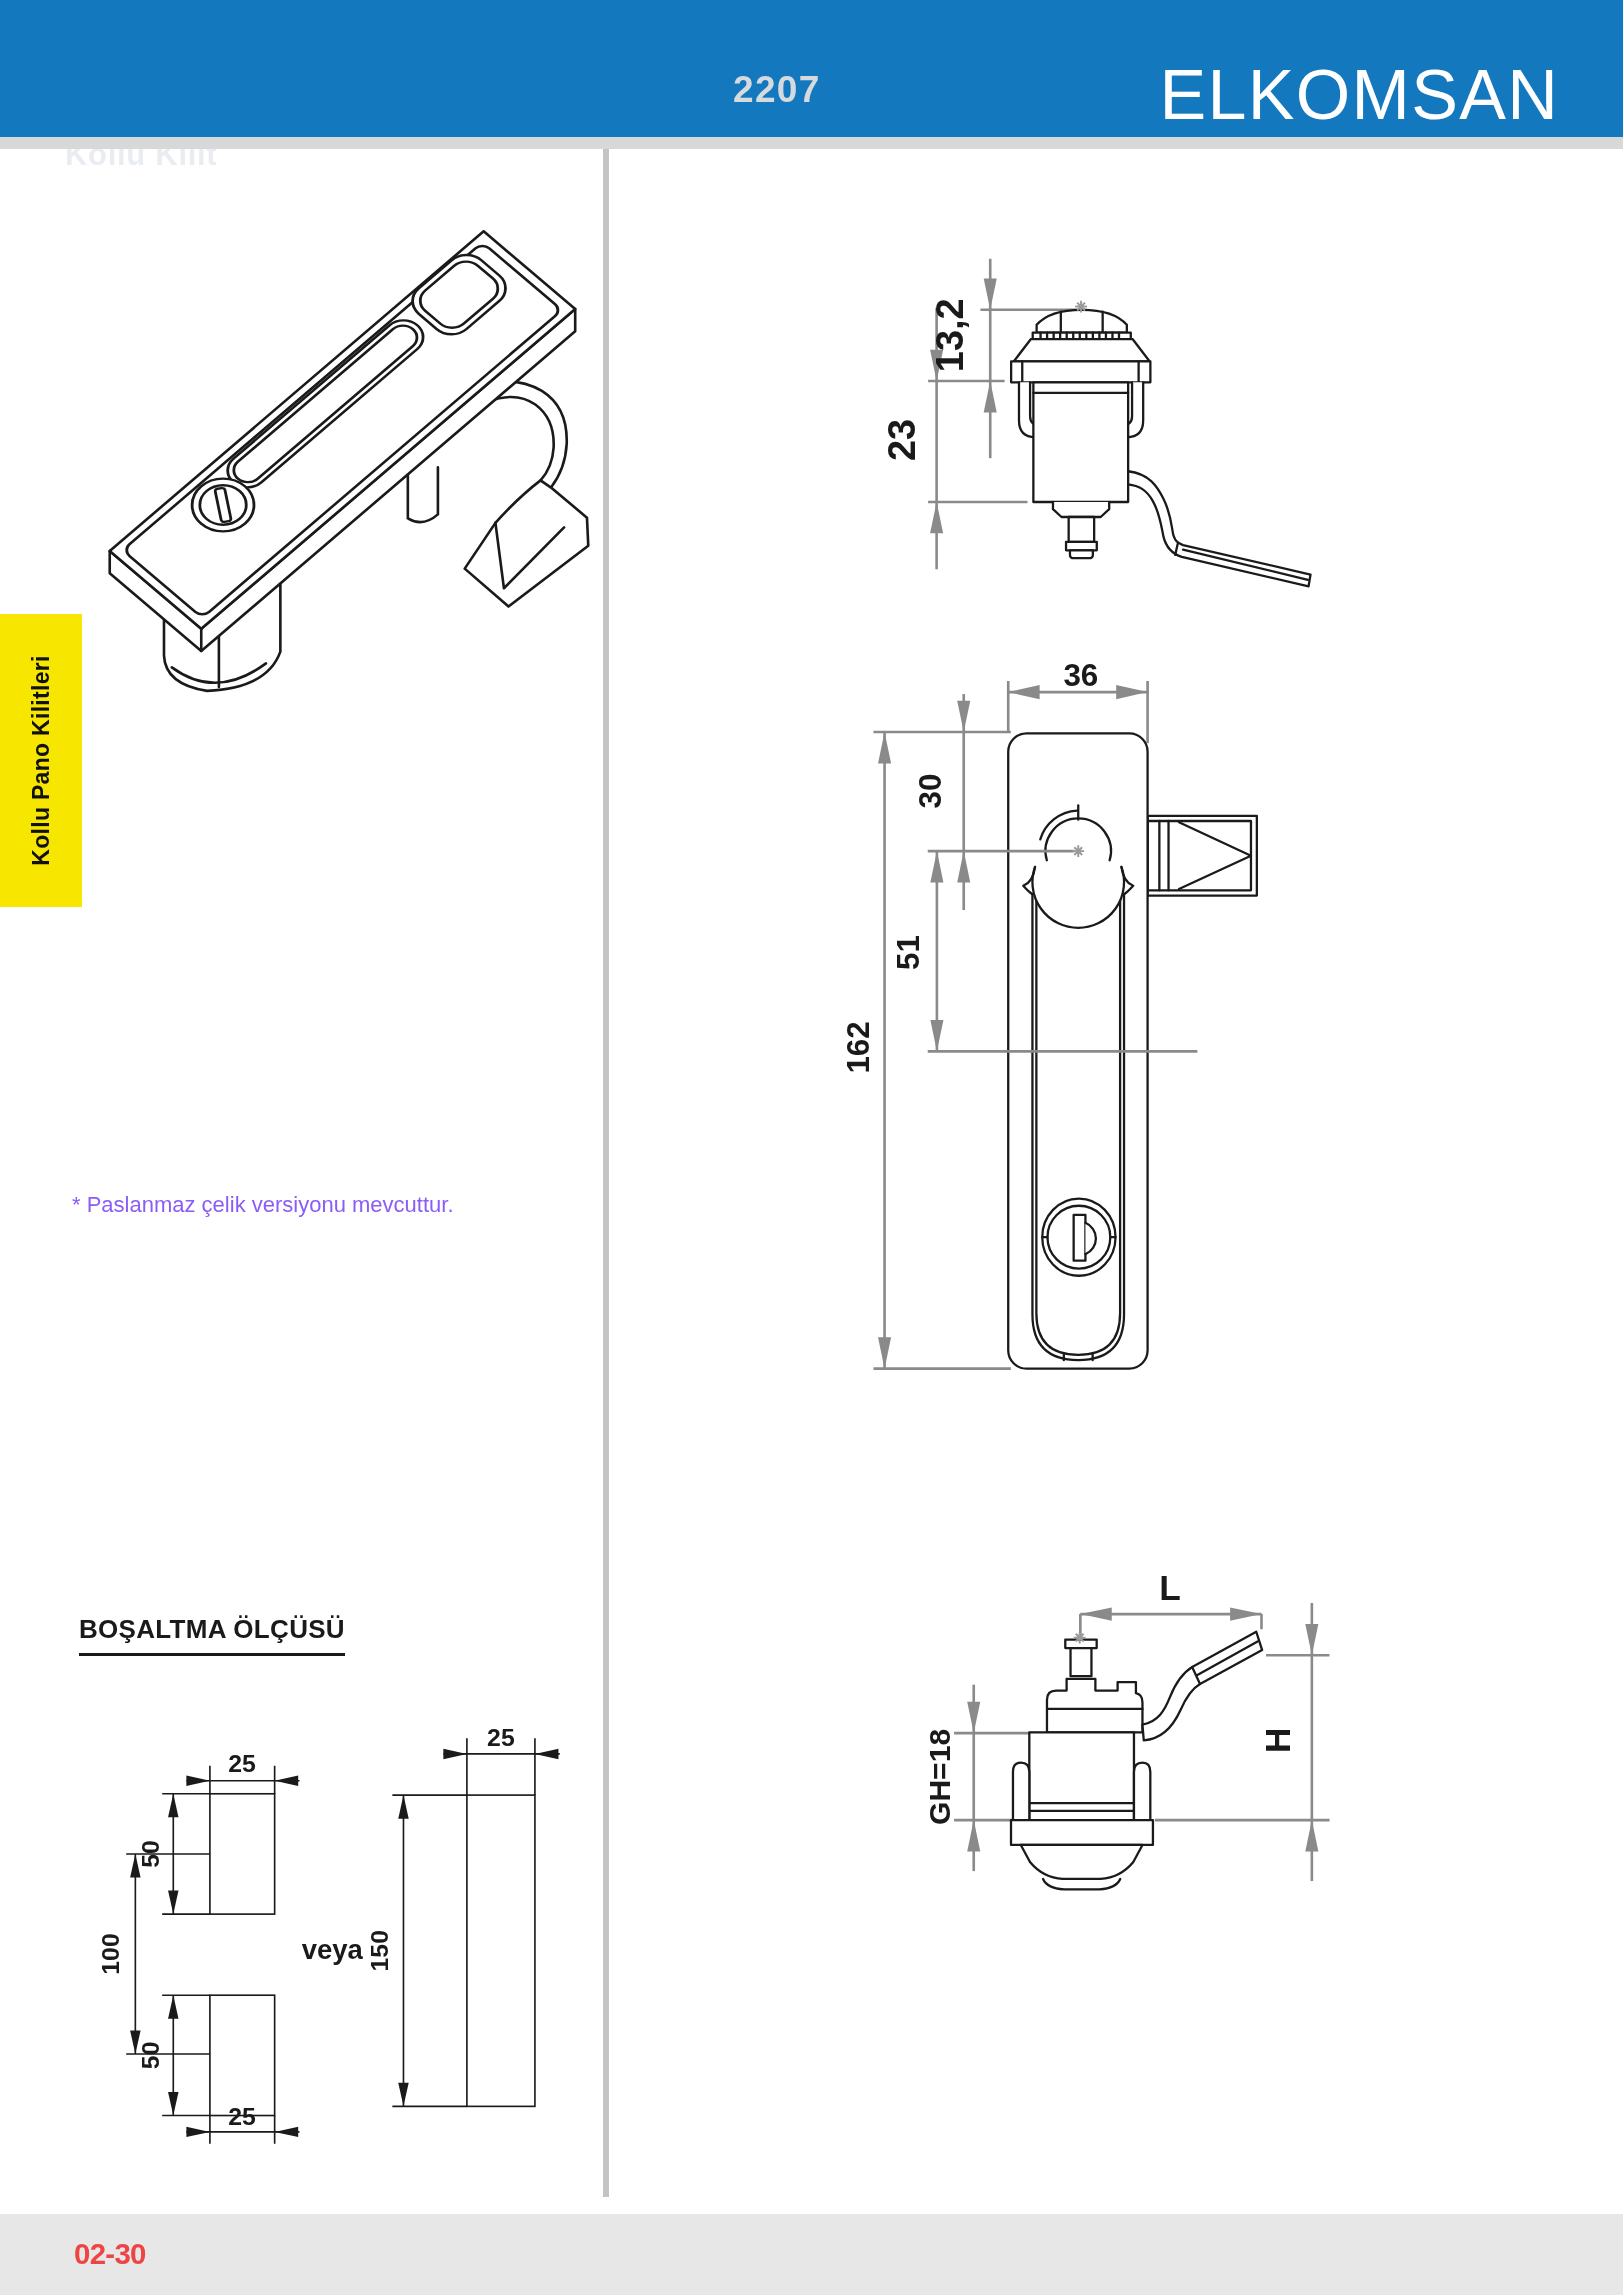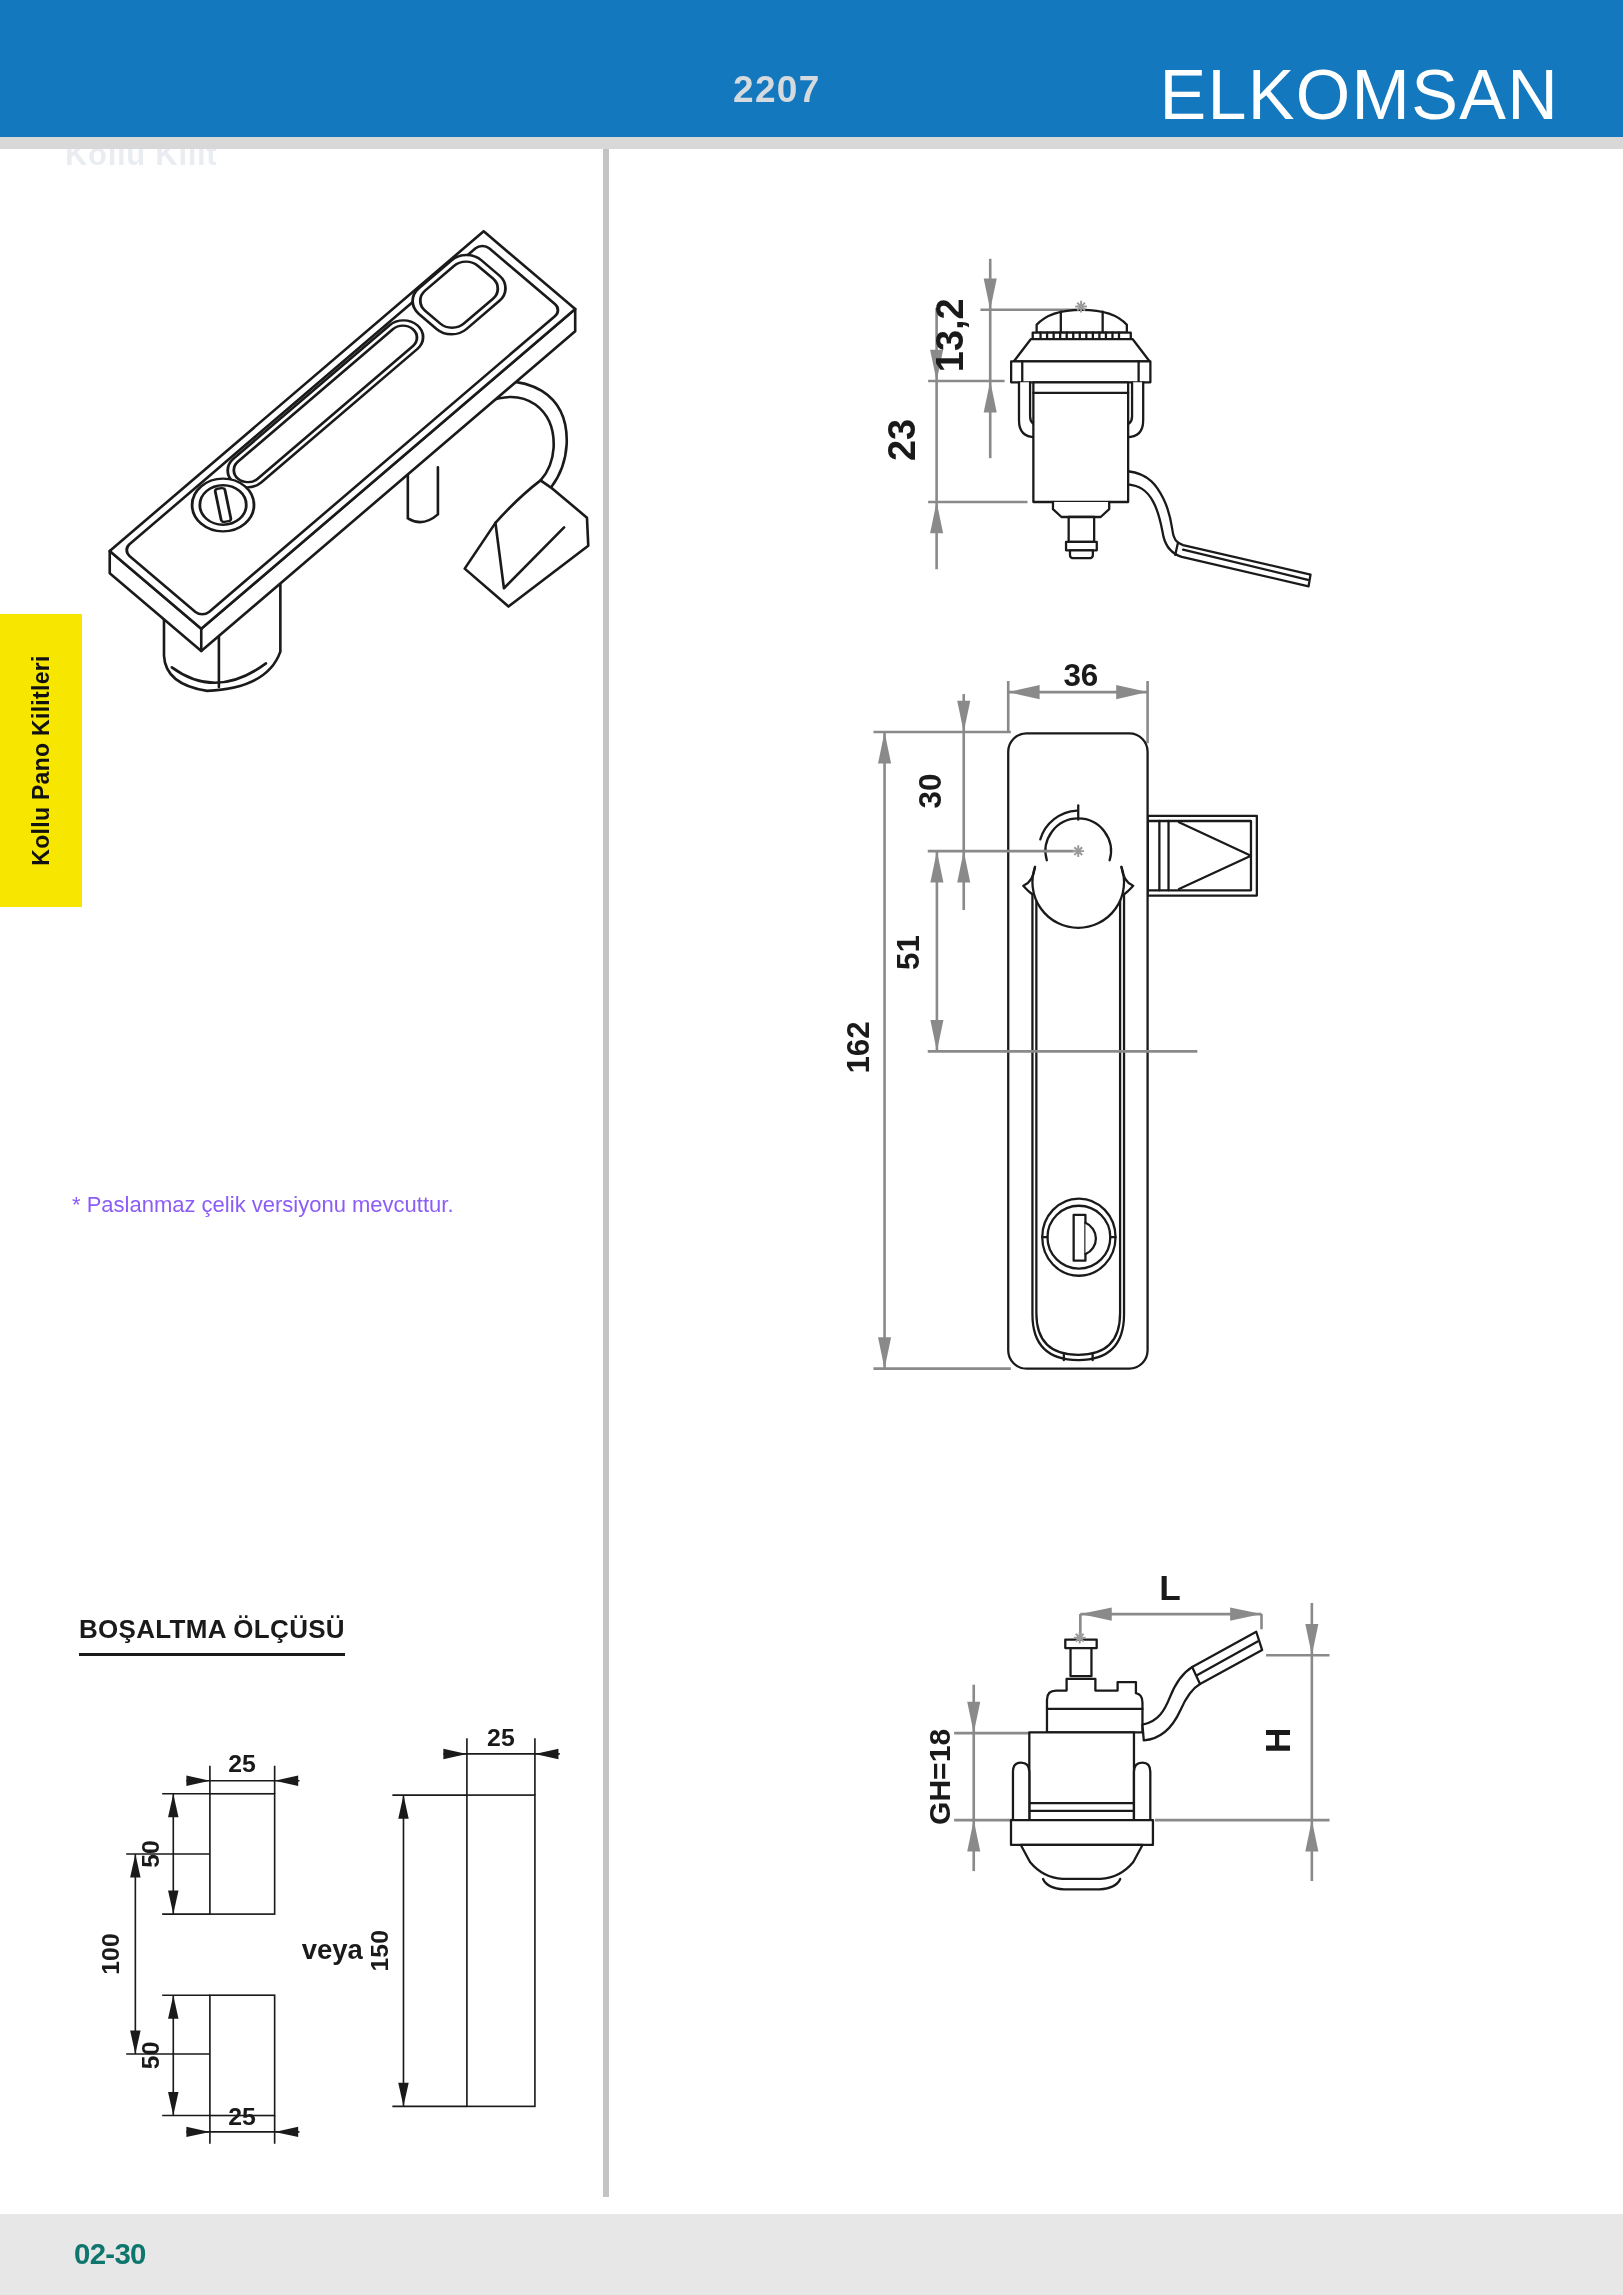--- a/index.html
+++ b/index.html
@@ -12,21 +12,21 @@
   .header-band{left:0;top:137px;width:1623px;height:12.4px;background:#D8D8D8;}
   .product-title{left:65px;top:90px;font-size:31px;font-weight:bold;color:#E9EDF1;letter-spacing:0.7px;margin-top:47px;}
   .page-code{left:733px;top:69px;width:157px;text-align:left;font-size:37px;font-weight:bold;color:#D5DADF;letter-spacing:1.3px;}
   .brand{right:64px;top:55px;font-size:70px;font-weight:normal;color:#ffffff;letter-spacing:1.3px;}
   .divider{left:603px;top:149px;width:5.9px;height:2048px;background:#C4C4C4;}
   .side-tab{left:0;top:614px;width:82px;height:293px;background:#F7E700;display:flex;align-items:center;justify-content:center;}
   .side-tab span{transform:rotate(-90deg);white-space:nowrap;font-size:23px;font-weight:bold;color:#111;letter-spacing:0.3px;}
   .note{left:72px;top:1192px;font-size:22px;color:#8b5cf6;}
   .section-heading{left:79px;top:1614px;font-size:26px;font-weight:bold;color:#1a1a1a;border-bottom:3.9px solid #1a1a1a;padding-bottom:7.9px;letter-spacing:0.3px;}
   .footer{left:0;top:2214px;width:1623px;height:82px;background:#E7E7E7;}
-  .page-number{left:74px;top:2237px;font-size:29.4px;font-weight:bold;color:#0f766e;letter-spacing:-0.7px;}
+  .page-number{left:74px;top:2237px;font-size:29.4px;font-weight:bold;color:#ef4444;letter-spacing:-0.7px;}
   svg{position:absolute;overflow:visible;}
   svg text{font-family:"Liberation Sans", sans-serif;font-weight:bold;fill:#1a1a1a;}
   .part{fill:none;stroke:#1a1a1a;stroke-width:3.5;stroke-linejoin:round;stroke-linecap:round;}
   .partw{fill:#ffffff;stroke:#1a1a1a;stroke-width:3.5;stroke-linejoin:round;stroke-linecap:round;}
   .part4{fill:none;stroke:#1a1a1a;stroke-width:4;stroke-linejoin:round;stroke-linecap:round;}
   .part4w{fill:#ffffff;stroke:#1a1a1a;stroke-width:4;stroke-linejoin:round;stroke-linecap:round;}
   .dimg{stroke:#8a8a8a;stroke-width:4;fill:none;}
   .arrg{fill:#8a8a8a;stroke:none;}
   .dimb{stroke:#1a1a1a;stroke-width:2.5;fill:none;}
   .arrb{fill:#1a1a1a;stroke:none;}

